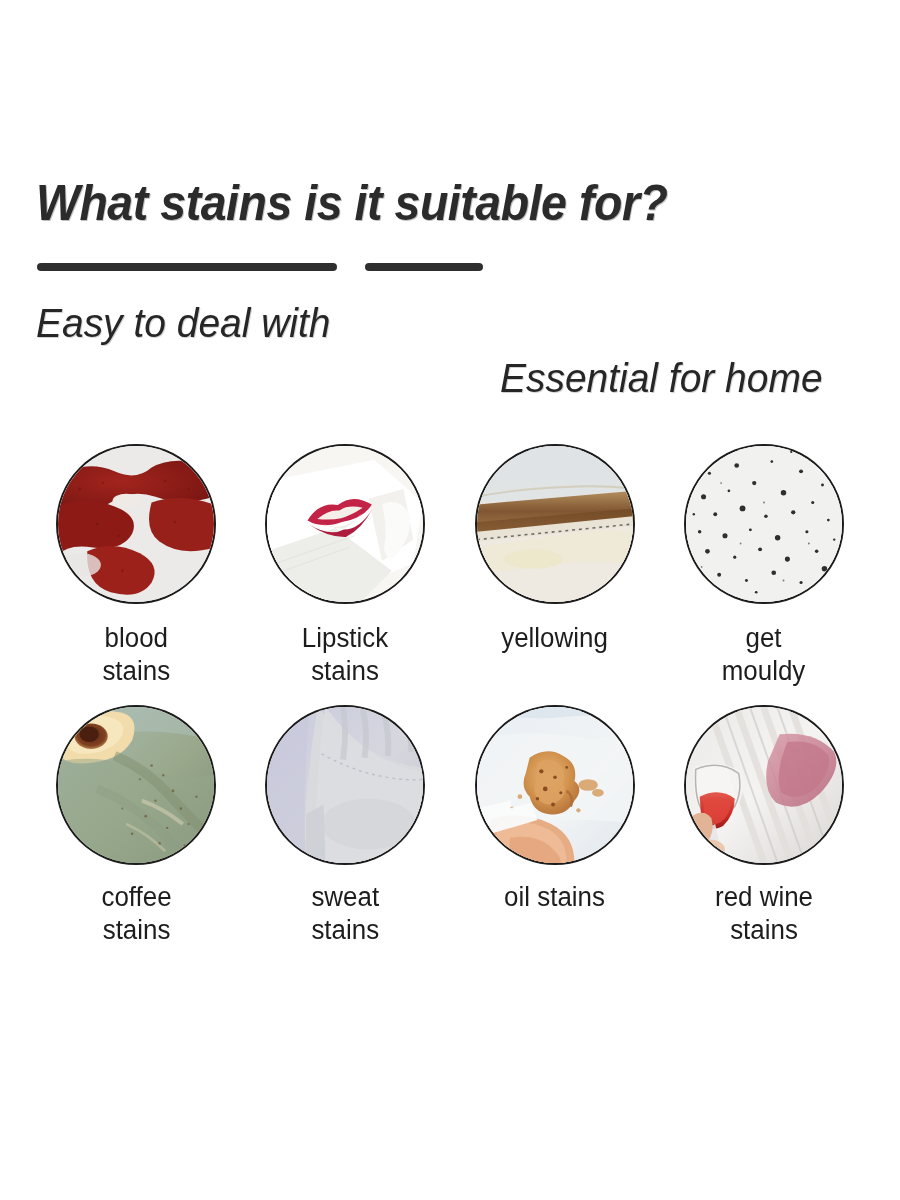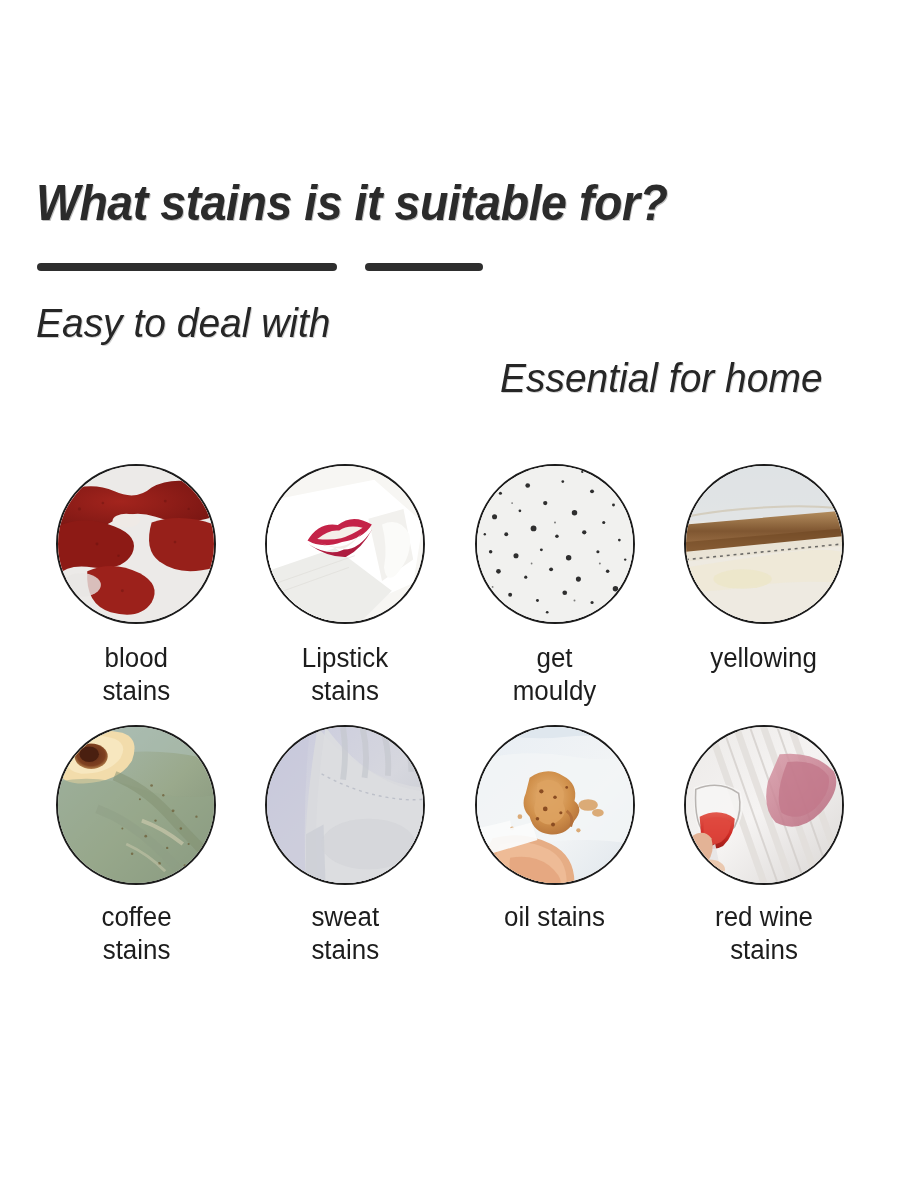--- a/index.html
+++ b/index.html
@@ -69,21 +69,21 @@
   .subline.two {
     right: 77px;
     top: 358px;
     transform-origin: right top;
   }
 
   
   .grid {
     position: absolute;
     left: 40px;
-    top: 464px;
+    top: 444px;
     width: 820px;
     display: grid;
     grid-template-columns: repeat(4, 1fr);
     row-gap: 12px;
     column-gap: 0px;
     gap: 17px;
   }
   .card {
     display: flex;
     flex-direction: column;
@@ -176,20 +176,52 @@
           <path d="M-22 0 Q-8 9 0 8 Q8 9 22 0 Q8 10 0 11 Q-8 10 -22 0 Z" fill="#f2ece6"></path>
         </g>
         <g opacity="0.5" stroke="#d9d7d2" stroke-width="1" fill="none">
           <path d="M10 120 L90 92"></path>
             <path d="M6 132 L84 104"></path>
         </g>
       </svg>
     </div>
     <div class="caption">Lipstick
 stains</div>
+  </div>
+
+  <div class="card">
+    <div class="thumb">
+      <svg viewBox="0 0 160 160" preserveAspectRatio="xMidYMid slice" aria-hidden="true">
+        <defs>
+          <linearGradient id="yl1" x1="0" y1="0" x2="0" y2="1">
+            <stop offset="0%" stop-color="#dfe2e4"></stop>
+            <stop offset="70%" stop-color="#eeeae2"></stop>
+            <stop offset="100%" stop-color="#f2eee6"></stop>
+          </linearGradient>
+          <linearGradient id="yl2" x1="0" y1="0" x2="0" y2="1">
+            <stop offset="0%" stop-color="#b28a58"></stop>
+            <stop offset="45%" stop-color="#7a4f28"></stop>
+            <stop offset="100%" stop-color="#a8794a"></stop>
+          </linearGradient>
+        </defs>
+        <rect width="160" height="160" fill="url(#yl1)"></rect>
+        <rect y="0" width="160" height="56" fill="#dfe3e6" opacity="0.75"></rect>
+        <path d="M0 60 L160 46 L160 78 L0 92 Z" fill="url(#yl2)" opacity="0.95"></path>
+        <path d="M0 78 L160 64 L160 76 L0 90 Z" fill="#6d4620" opacity="0.55"></path>
+        <path d="M0 88 L160 72 L160 84 L0 100 Z" fill="#e9e3d5"></path>
+        <path d="M0 98 L160 82 L160 160 L0 160 Z" fill="#eeeae1"></path>
+        <path d="M0 104 Q50 96 110 88 Q140 84 160 88 L160 120 Q110 116 60 124 Q24 130 0 128 Z" fill="#efe9d6" opacity="0.8"></path>
+        <ellipse cx="58" cy="116" rx="30" ry="10" fill="#ece6c9" opacity="0.85"></ellipse>
+        <g stroke="#4b4b4b" stroke-width="1.6" stroke-dasharray="3 4" fill="none" opacity="0.8">
+          <path d="M0 96 L160 80"></path>
+        </g>
+        <path d="M0 52 Q40 44 90 42 Q130 40 160 44" stroke="#c8b79a" stroke-width="2" fill="none" opacity="0.5"></path>
+      </svg>
+    </div>
+    <div class="caption">yellowing</div>
   </div>
 
   <div class="card">
     <div class="thumb">
       <svg viewBox="0 0 160 160" preserveAspectRatio="xMidYMid slice" aria-hidden="true">
         <rect width="160" height="160" fill="#f4f4f2"></rect>
         <rect width="160" height="160" fill="#eeeeec" opacity="0.6"></rect>
         <g fill="#2f2f2f">
           <circle cx="24" cy="28" r="1.6"></circle>
             <circle cx="52" cy="20" r="2.4"></circle>
@@ -236,52 +268,20 @@
             <circle cx="16" cy="124" r="0.9"></circle>
           <circle cx="146" cy="148" r="2.2"></circle>
             <circle cx="138" cy="150" r="1.6"></circle>
         </g>
       </svg>
     </div>
     <div class="caption">get
 mouldy</div>
   </div>
 
-  <div class="card">
-    <div class="thumb">
-      <svg viewBox="0 0 160 160" preserveAspectRatio="xMidYMid slice" aria-hidden="true">
-        <defs>
-          <linearGradient id="yl1" x1="0" y1="0" x2="0" y2="1">
-            <stop offset="0%" stop-color="#dfe2e4"></stop>
-            <stop offset="70%" stop-color="#eeeae2"></stop>
-            <stop offset="100%" stop-color="#f2eee6"></stop>
-          </linearGradient>
-          <linearGradient id="yl2" x1="0" y1="0" x2="0" y2="1">
-            <stop offset="0%" stop-color="#b28a58"></stop>
-            <stop offset="45%" stop-color="#7a4f28"></stop>
-            <stop offset="100%" stop-color="#a8794a"></stop>
-          </linearGradient>
-        </defs>
-        <rect width="160" height="160" fill="url(#yl1)"></rect>
-        <rect y="0" width="160" height="56" fill="#dfe3e6" opacity="0.75"></rect>
-        <path d="M0 60 L160 46 L160 78 L0 92 Z" fill="url(#yl2)" opacity="0.95"></path>
-        <path d="M0 78 L160 64 L160 76 L0 90 Z" fill="#6d4620" opacity="0.55"></path>
-        <path d="M0 88 L160 72 L160 84 L0 100 Z" fill="#e9e3d5"></path>
-        <path d="M0 98 L160 82 L160 160 L0 160 Z" fill="#eeeae1"></path>
-        <path d="M0 104 Q50 96 110 88 Q140 84 160 88 L160 120 Q110 116 60 124 Q24 130 0 128 Z" fill="#efe9d6" opacity="0.8"></path>
-        <ellipse cx="58" cy="116" rx="30" ry="10" fill="#ece6c9" opacity="0.85"></ellipse>
-        <g stroke="#4b4b4b" stroke-width="1.6" stroke-dasharray="3 4" fill="none" opacity="0.8">
-          <path d="M0 96 L160 80"></path>
-        </g>
-        <path d="M0 52 Q40 44 90 42 Q130 40 160 44" stroke="#c8b79a" stroke-width="2" fill="none" opacity="0.5"></path>
-      </svg>
-    </div>
-    <div class="caption">yellowing</div>
-  </div>
-
   <div class="card row2">
     <div class="thumb">
       <svg viewBox="0 0 160 160" preserveAspectRatio="xMidYMid slice" aria-hidden="true">
         <defs>
           <linearGradient id="cf1" x1="0" y1="0" x2="1" y2="1">
             <stop offset="0%" stop-color="#a9bcb4"></stop>
             <stop offset="55%" stop-color="#9aa98c"></stop>
             <stop offset="100%" stop-color="#7f8f77"></stop>
           </linearGradient>
           <radialGradient id="cf2" cx="50%" cy="45%" r="60%">

